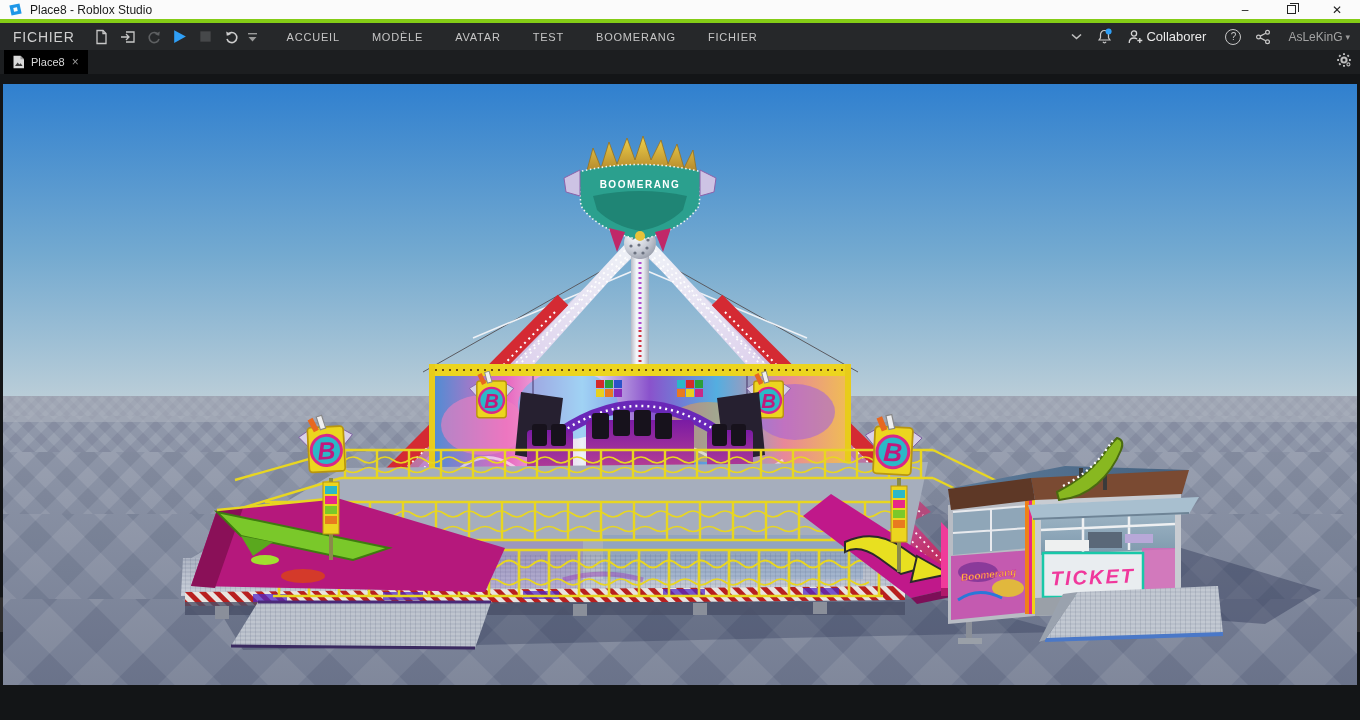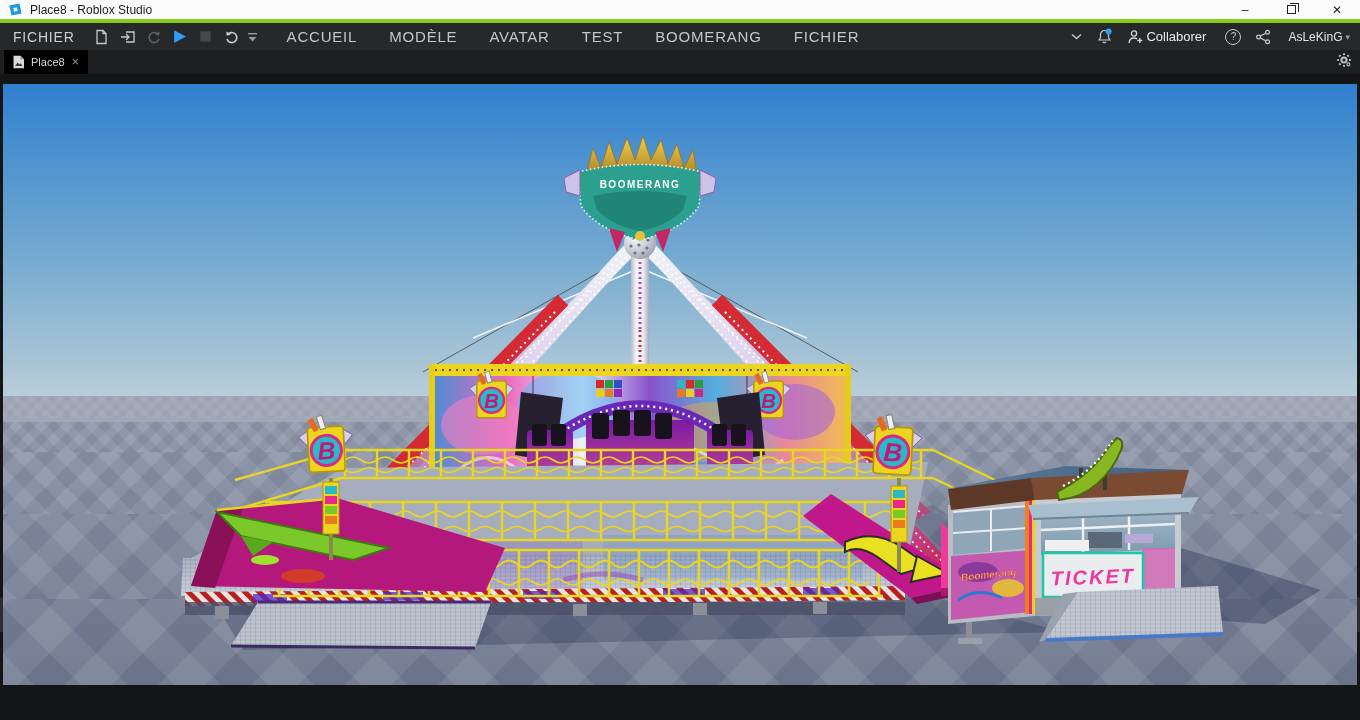--- a/index.html
+++ b/index.html
@@ -15,25 +15,25 @@
   .winbtn { width:46px; height:100%; display:flex; align-items:center; justify-content:center;
             color:#222; font-size:12px; }
   .restore-box { width:9px; height:9px; border:1px solid #222; position:relative; }
   .restore-box:before { content:""; position:absolute; left:2px; top:-3px; width:8px; height:8px;
             border:1px solid #222; border-bottom:none; border-left:none; }
 
   
   .ribbon { height:27px; background:#26282a; display:flex; align-items:center; color:#c6c6c6; }
   .ribbon .file { font-size:14px; letter-spacing:.8px; padding:0 14px 0 13px; color:#cfcfcf; }
   .qbtn { width:26px; height:22px; display:flex; align-items:center; justify-content:center; }
-  .menuitem { font-size:15px; letter-spacing:.8px; color:#c6c6c6; padding:0 11px; margin:0 5px; }
+  .menuitem { font-size:11px; letter-spacing:.8px; color:#c6c6c6; padding:0 11px; margin:0 5px; }
   .ribbon-right { margin-left:auto; display:flex; align-items:center; }
   .rbtn { display:flex; align-items:center; justify-content:flex-end; padding:0 7px; height:24px; }
   .collab { color:#eaeaea; font-size:13px; margin-left:2px; }
-  .user { color:#e5e5e5; font-size:12px; margin:0 3px 0 10px; }
+  .user { color:#a3a3a3; font-size:12px; margin:0 3px 0 10px; }
   .caret { color:#9a9a9a; font-size:9px; margin-right:10px; }
 
   
   .tabbar { height:24px; background:#1c1e20; display:flex; align-items:center; }
   .tab { height:24px; background:#000000; display:flex; align-items:center; padding:0 9px 0 8px;
          margin-left:4px; }
   .tab .tlabel { color:#d9d9d9; font-size:11px; margin:0 7px 0 6px; }
   .tab .tclose { color:#9a9a9a; font-size:12px; }
   .tab-right { margin-left:auto; padding-right:8px; display:flex; align-items:center; }
 

